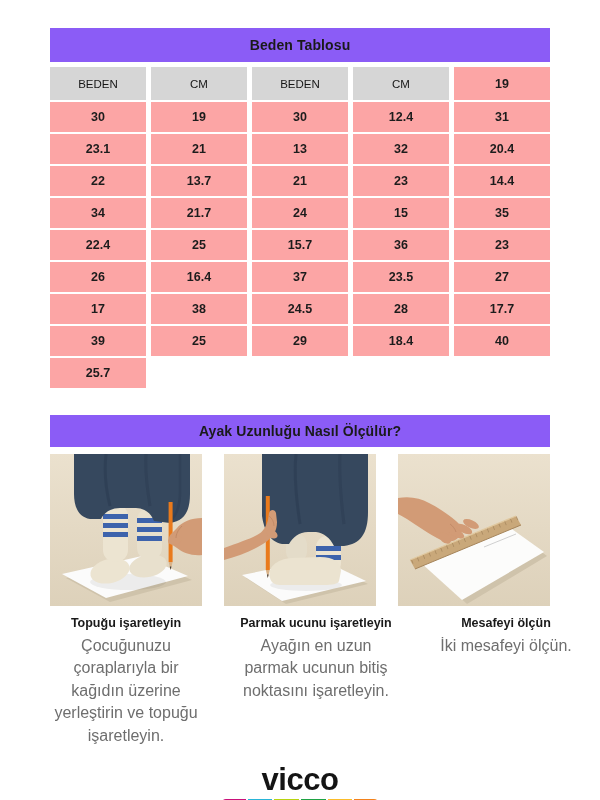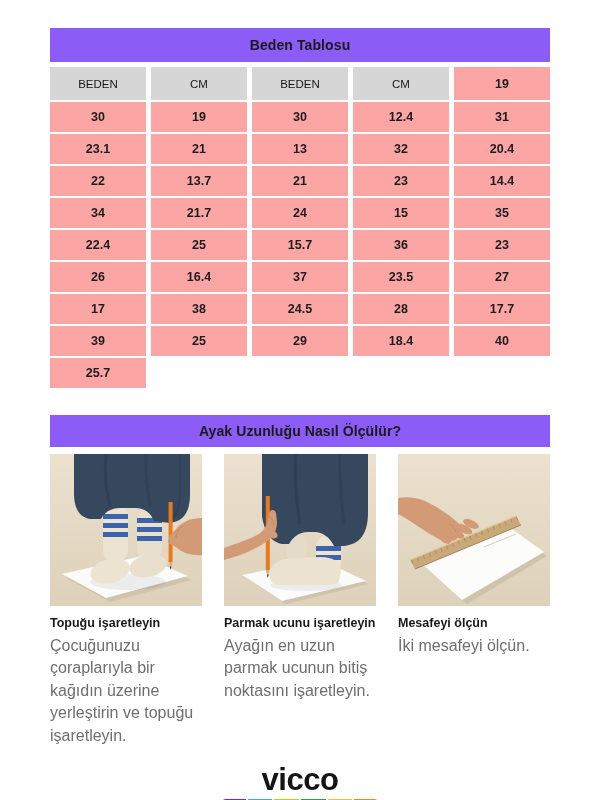--- a/index.html
+++ b/index.html
@@ -15,21 +15,21 @@
               grid-template-rows:33px;grid-auto-rows:30px;gap:2px 5px;}
   .cell{background:#fca5a5;display:flex;align-items:center;justify-content:center;
         font-size:12.5px;font-weight:700;color:#1c1c1c;}
   .cell.hd{background:#d6d6d6;font-size:11.5px;font-weight:500;color:#161616;}
 
   .guide-band{margin-top:27px;}
   .photos{margin-top:7px;display:flex;gap:22px;}
   .photo{width:152px;height:152px;flex:0 0 auto;}
   .photo svg{display:block;width:152px;height:152px;}
 
-  .captions{margin-top:10px;display:flex;gap:22px;}
+  .captions{margin-top:10px;display:flex;gap:38px;text-align:center;}
   .caption{width:152px;flex:0 0 auto;}
   .cap-title{font-size:12.5px;font-weight:700;color:#191919;margin-bottom:5px;}
   .cap-desc{font-size:16px;color:#6e6e6e;line-height:1.4;}
 
   .footer{margin-top:17px;text-align:center;}
   .brand{font-size:31px;font-weight:800;color:#141414;letter-spacing:-0.5px;line-height:1;}
   .color-bar{width:158px;height:10px;margin:4px auto 0;display:flex;gap:2px;}
   .seg{flex:1;}
   .seg:first-child{border-radius:5px 0 0 5px;}
   .seg:last-child{border-radius:0 5px 5px 0;}

